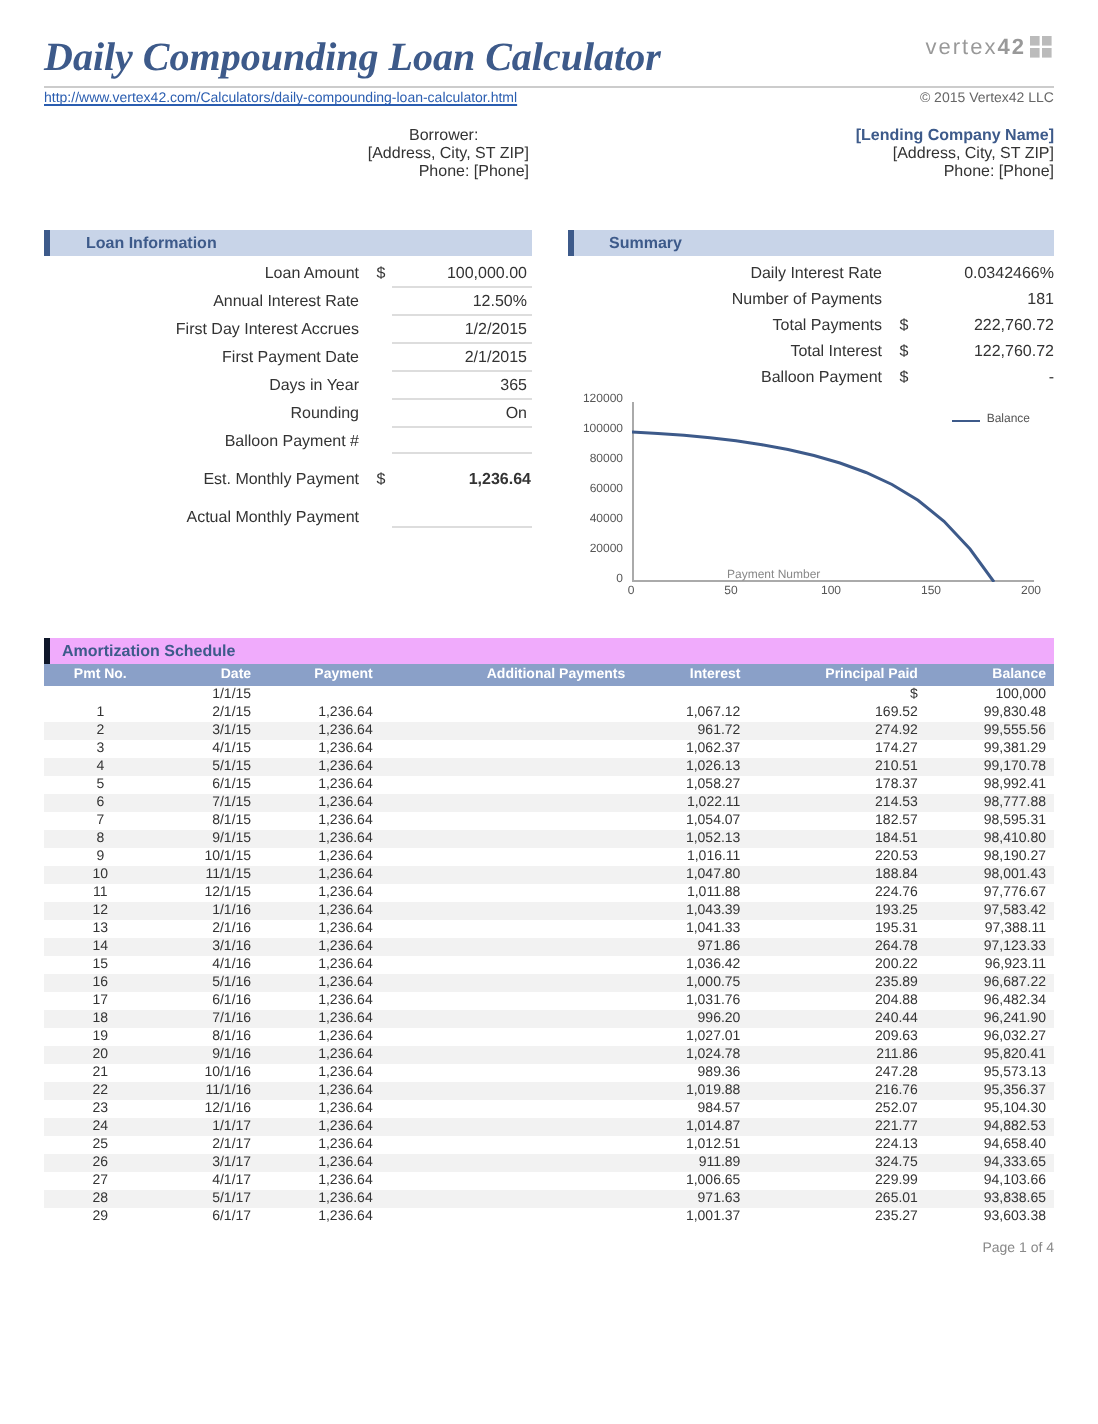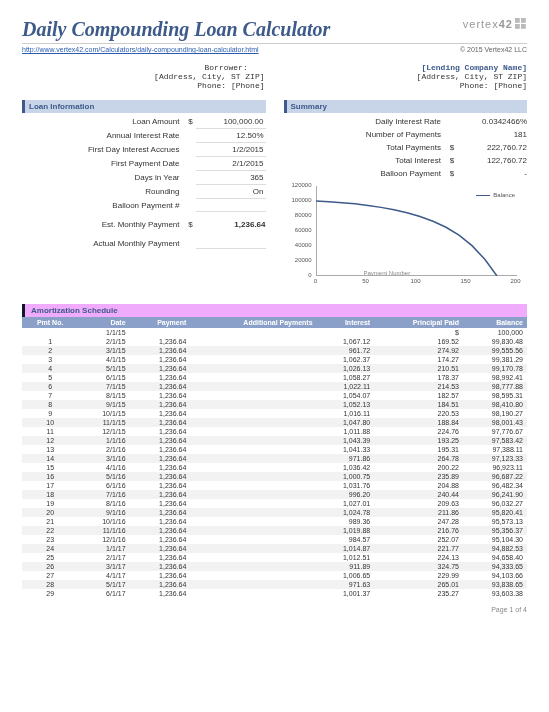--- a/index.html
+++ b/index.html
@@ -4,27 +4,27 @@
 <style>
   * { box-sizing: border-box; margin: 0; padding: 0; }
   body { font-family: Arial, sans-serif; font-size: 8px; background: #fff; color: #333; width: 549px; }
   .page { padding: 18px 22px; }
   .header { display: flex; justify-content: space-between; align-items: flex-start; border-bottom: 1px solid #ccc; padding-bottom: 2px; margin-bottom: 2px; }
   .title { font-family: Georgia, serif; font-size: 20px; font-weight: bold; color: #3d5a8a; font-style: italic; }
   .logo { display: flex; align-items: center; color: #999; font-size: 11px; letter-spacing: 1px; }
   .logo-icon { width: 12px; height: 12px; margin-left: 2px; }
   .subheader { display: flex; justify-content: space-between; font-size: 7px; color: #666; margin-bottom: 10px; }
   .link { color: #2a5db0; text-decoration: underline; font-size: 7px; }
-  .parties { display: flex; justify-content: flex-start; margin-bottom: 10px; font-size: 8px; font-family: Liberation Mono, monospace; }
+  .parties { display: flex; justify-content: flex-start; margin-bottom: 25px; font-size: 8px; }
   .party-left { text-align: right; width: 50%; padding-right: 10px; }
   .party-right { text-align: right; width: 50%; }
   .bold { font-weight: bold; color: #3d5a8a; }
   .two-col { display: flex; gap: 18px; margin-bottom: 6px; }
   .col { flex: 1; }
-  .section-header { background: #c8d4e8; color: #3d5a8a; font-weight: bold; font-size: 8px; padding: 2px 4px; border-left: 3px solid #3d5a8a; margin-bottom: 2px; }
+  .section-header { background: #c8d4e8; color: #3d5a8a; font-weight: bold; font-size: 8px; padding: 2px 18px; border-left: 3px solid #3d5a8a; margin-bottom: 2px; }
   .field-row { display: flex; font-size: 8px; line-height: 13px; }
   .field-label { flex: 1; text-align: right; padding-right: 6px; }
   .field-val { width: 70px; text-align: right; border-bottom: 1px solid #ddd; padding-right: 2px; }
   .field-cur { width: 10px; text-align: center; }
   .summary-row { display: flex; font-size: 8px; line-height: 13px; }
   .summary-label { flex: 1; text-align: right; padding-right: 6px; }
   .summary-val { width: 70px; text-align: right; }
   .summary-cur { width: 10px; text-align: center; }
   .est-row { display: flex; font-size: 8px; margin-top: 6px; line-height: 13px; }
   .est-label { flex: 1; text-align: right; padding-right: 6px; }

